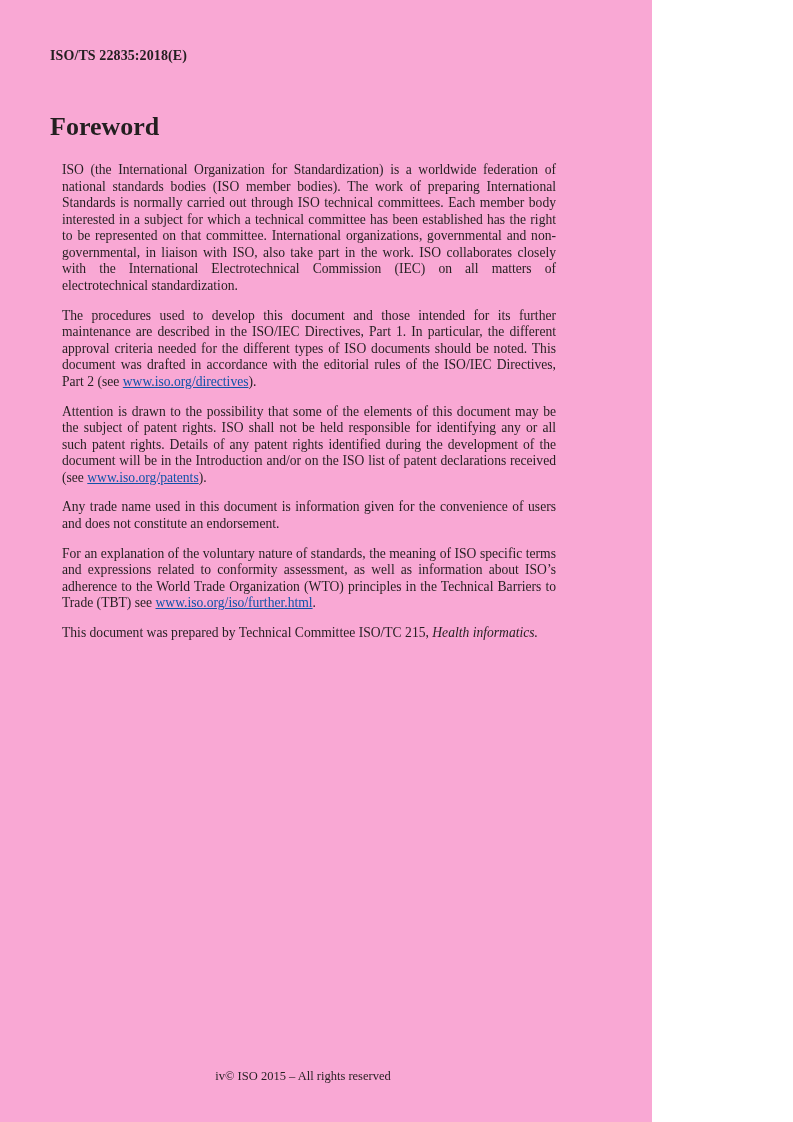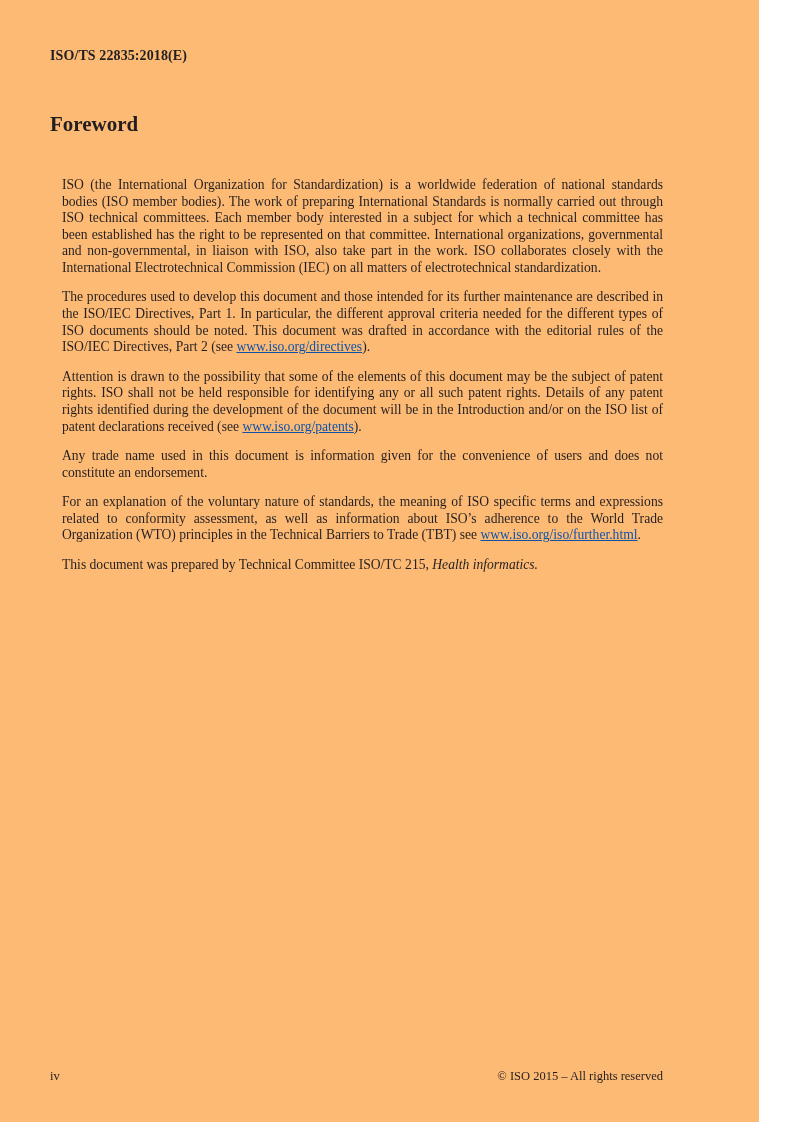--- a/index.html
+++ b/index.html
@@ -2,44 +2,44 @@
 <html style="--text-color: #231f20; --link-color: #0f53a8;"><head>
 <meta charset="utf-8">
 <style>
   html, body {
     margin: 0;
     padding: 0;
     background: #ffffff;
   }
   .page {
     position: relative;
-    width: 759px;
+    width: 652px;
     height: 1122px;
-    background: #fdba74;
+    background: #f9a8d4;
     box-sizing: border-box;
     font-family: "Liberation Serif", "DejaVu Serif", serif;
     color: var(--text-color, #231f20);
     overflow: hidden;
     text-decoration: underline;
   }
   .content {
     position: absolute;
     left: 50px;
     right: 96px;
     top: 48px;
   }
   .doc-header {
     font-weight: bold;
     font-size: 14px;
     letter-spacing: 0.1px;
   }
   .page-title {
-    font-size: 21px;
+    font-size: 26px;
     font-weight: bold;
-    margin: 48px 0 40px 0;
+    margin: 48px 0 20px 0;
     font-family: "Liberation Serif", "DejaVu Serif", serif;
   }
   .para {
     font-size: 13.6px;
     line-height: 1.22;
     text-align: justify;
     margin: 0 0 13px 12px;
   }
   .para a.link {
     color: var(--link-color, #0f53a8);
@@ -48,21 +48,21 @@
   }
   .para em {
     font-style: italic;
   }
   .footer {
     position: absolute;
     left: 50px;
     right: 96px;
     bottom: 38px;
     display: flex;
-    justify-content: space-between;
+    justify-content: center;
     align-items: baseline;
     font-size: 12.5px;
   }
 </style>
 </head>
 <body>
 
 <div class="page">
   <div class="content">
     <div class="doc-header">ISO/TS 22835:2018(E)</div>

